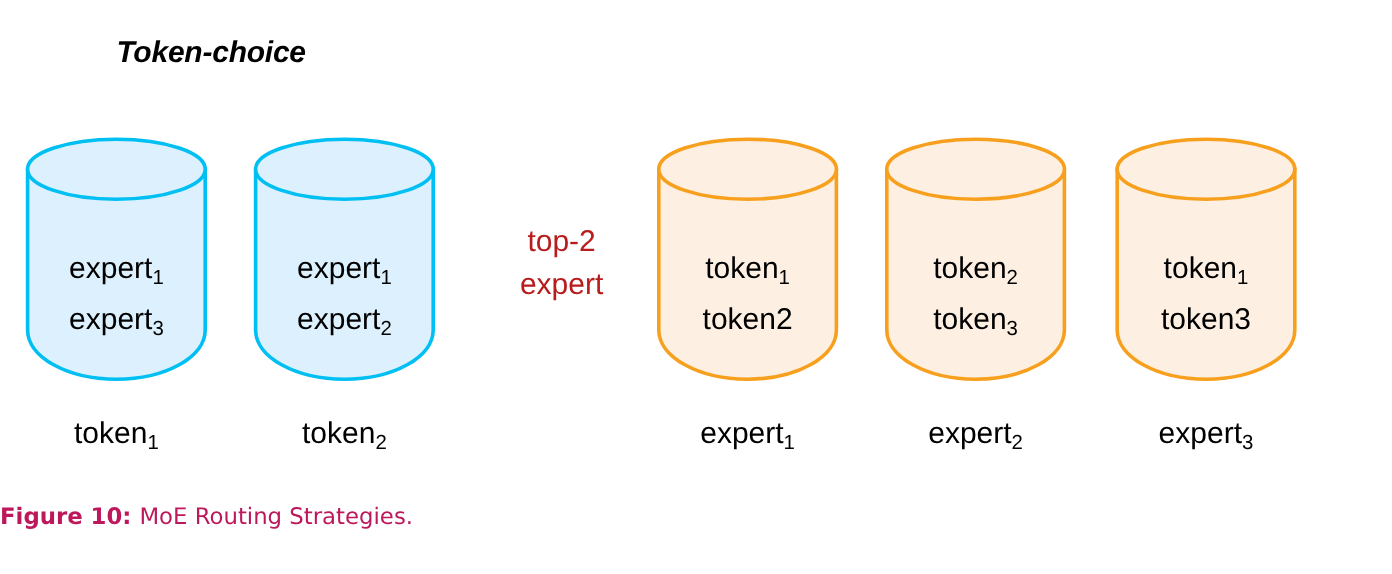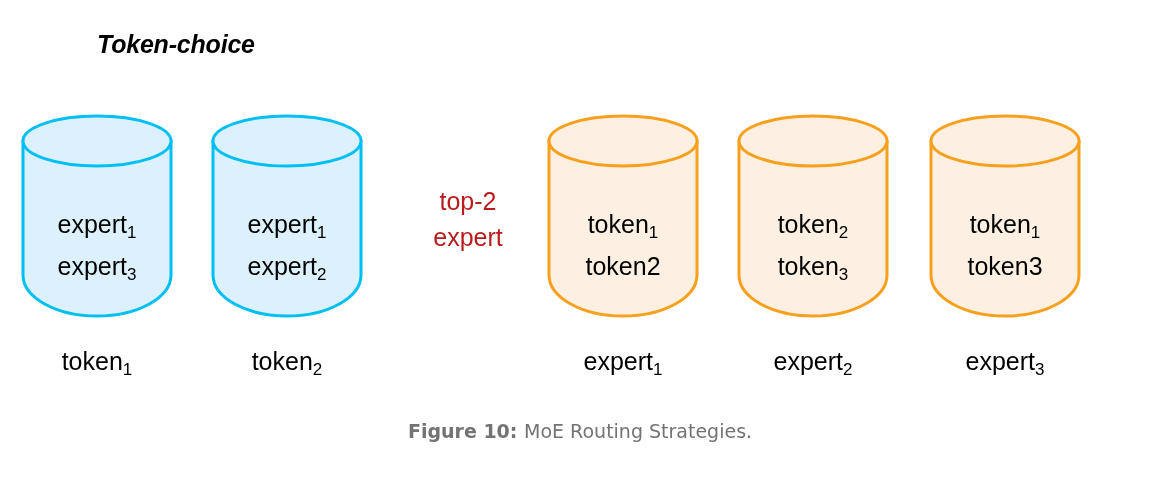--- a/index.html
+++ b/index.html
@@ -106,24 +106,24 @@
     white-space: nowrap;
   }
   #routing-note .row { display: block; }
 
   
   #figure-caption {
     position: absolute;
     left: 0;
     right: 0;
     top: 420px;
-    text-align: center;
+    text-align: left;
     font-family: "DejaVu Sans", sans-serif;
     font-size: 19px;
-    color: #737373;
+    color: #be185d;
     white-space: nowrap;
   }
   #figure-caption .caption-label {
     font-weight: bold;
     font-family: "DejaVu Sans", sans-serif;
   }
   #figure-caption .caption-text {
     font-weight: normal;
   }
 </style>

